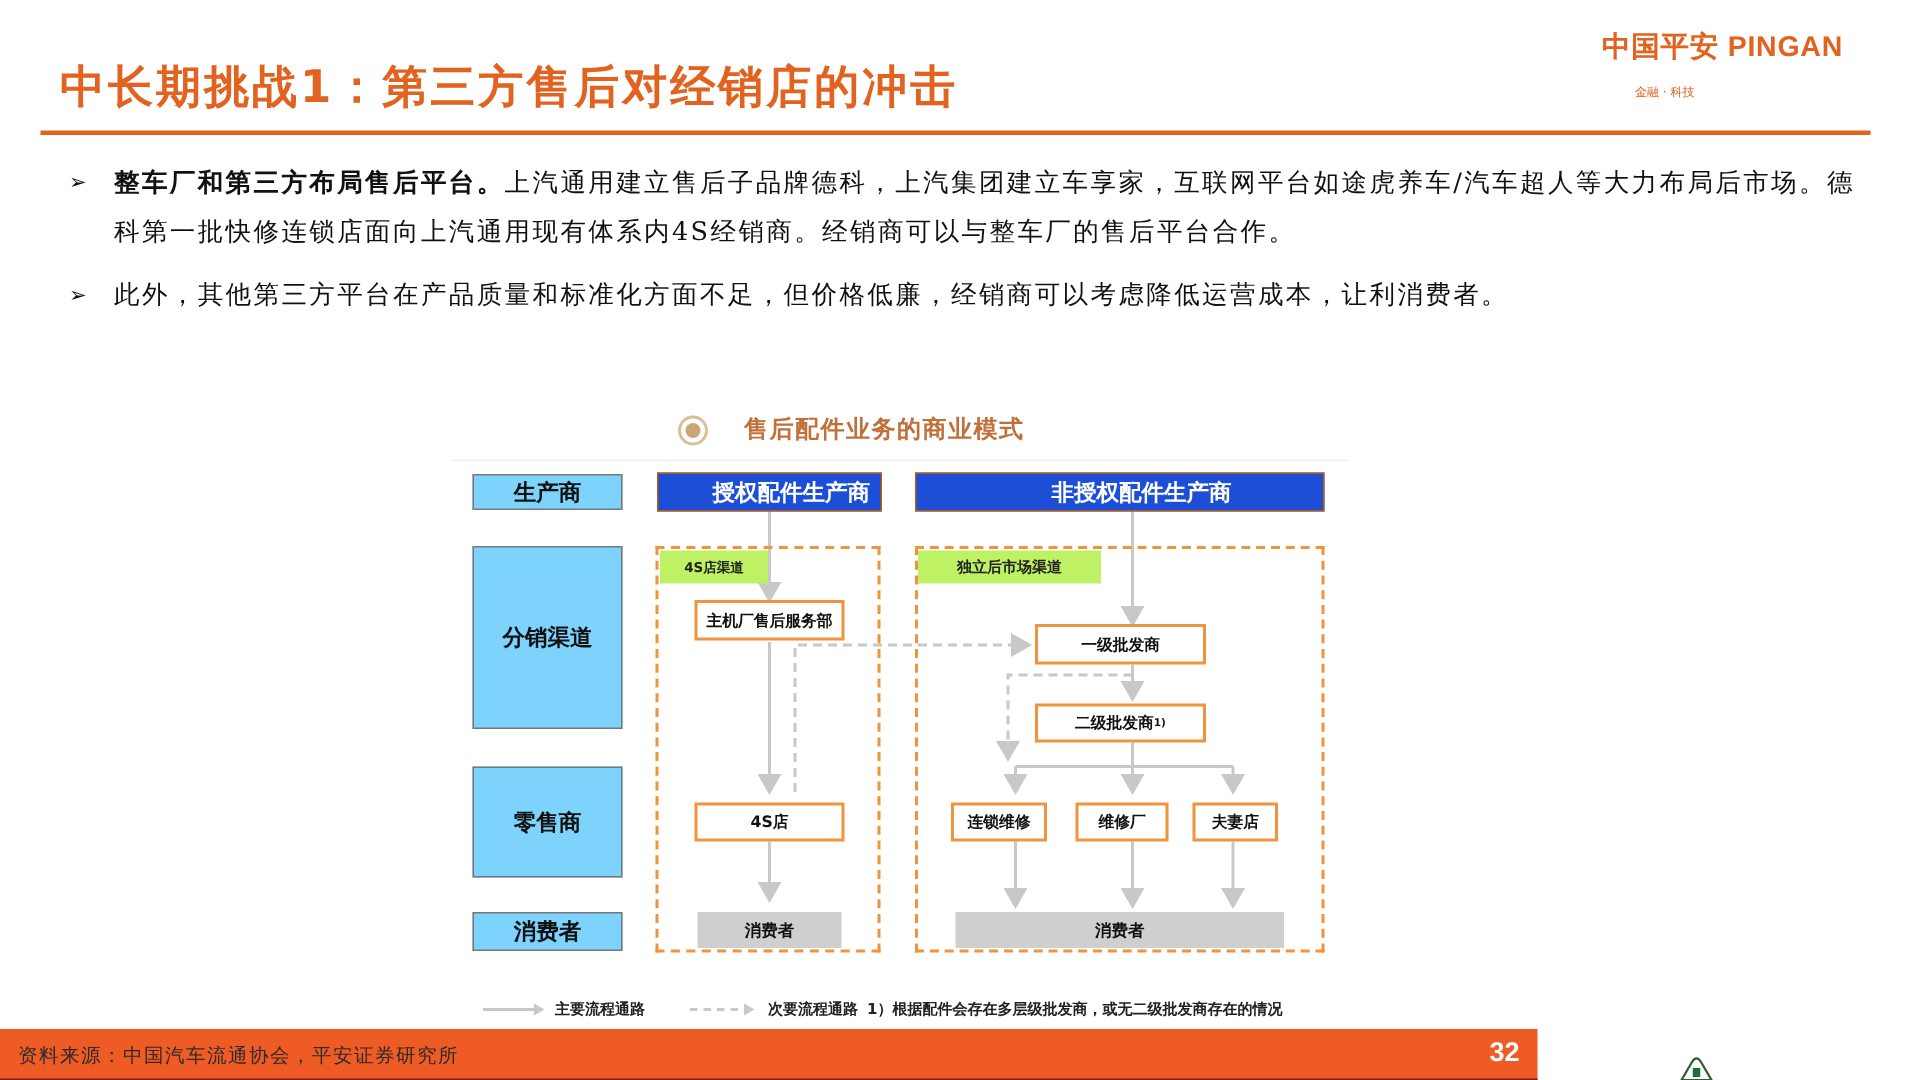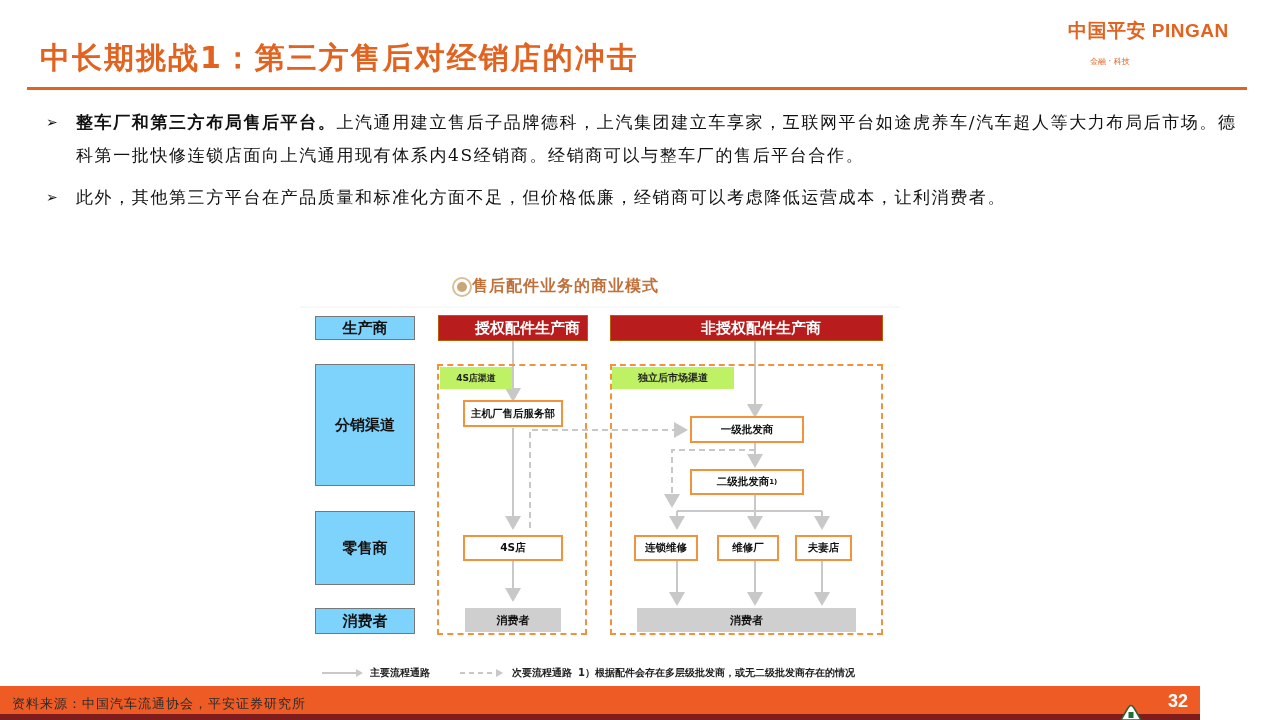--- a/index.html
+++ b/index.html
@@ -13,37 +13,37 @@
   .logo-main { font-size: 19px; font-weight: bold; color: #e2621f; font-family: "Liberation Sans", sans-serif; letter-spacing: 0.5px; white-space: nowrap; }
   .logo-sub { font-size: 8px; color: #e2621f; margin-left: 22px; margin-top: 12px; font-family: "DejaVu Sans", sans-serif; }
 
   .bullets { position: absolute; left: 46px; top: 106px; width: 1200px; font-family: "DejaVu Serif", serif; font-size: 17px; line-height: 33px; letter-spacing: 1.6px; }
   .bullet { position: relative; padding-left: 30px; margin-bottom: 9px; }
   .bullet .arrow { position: absolute; left: 0; top: 0; font-size: 14px; }
   .bullet b { font-weight: bold; }
 
   
   .diagram { position: absolute; left: 300px; top: 270px; width: 600px; height: 400px; font-family: "DejaVu Sans", sans-serif; }
-  .diag-title { position: absolute; left: 152px; top: 6px; display: flex; align-items: center; color: #c0703a; font-weight: bold; font-size: 16px; letter-spacing: 1px; }
+  .diag-title { position: absolute; left: 152px; top: 6px; display: flex; align-items: center; gap: 24px; color: #c0703a; font-weight: bold; font-size: 16px; letter-spacing: 1px; }
   .radio { width: 20px; height: 20px; border-radius: 50%; border: 2px solid #d9bf98; display: flex; align-items: center; justify-content: center; }
   .radio::after { content: ""; width: 10px; height: 10px; border-radius: 50%; background: #c9a676; }
 
   .label-box { position: absolute; left: 15px; border: 1.5px solid #777; background: #7dd3fc; display: flex; align-items: center; justify-content: center; font-weight: bold; font-size: 15px; }
-  .orange-hdr { position: absolute; background: #b91c1c; border: 1px solid #b85c0a; color: #fff; font-weight: bold; font-size: 15px; display: flex; align-items: center; justify-content: center; padding-left: 29px; }
+  .orange-hdr { position: absolute; background: #1d4ed8; border: 1px solid #b85c0a; color: #fff; font-weight: bold; font-size: 15px; display: flex; align-items: center; justify-content: center; padding-left: 29px; }
   .dash-region { position: absolute; border: 2px dashed #f0933d; }
   .grey-tag { position: absolute; background: #bef264; font-size: 9px; font-weight: bold; display: flex; align-items: center; justify-content: center; color: #222; }
   .obox { position: absolute; border: 2px solid #f0933d; background: #fff; display: flex; align-items: center; justify-content: center; font-size: 10.5px; font-weight: bold; }
   .gbox { position: absolute; background: #cfcfcf; display: flex; align-items: center; justify-content: center; font-size: 11px; font-weight: bold; }
   .obox sup { font-size: 7px; }
   svg.lines { position: absolute; left: 0; top: 0; }
 
   .legend { position: absolute; left: 22px; top: 382px; display: flex; align-items: center; font-size: 10px; font-weight: bold; color: #222; white-space: nowrap; margin-top: 14px; }
   .legend .sep { width: 30px; }
 
-  .footer { position: absolute; left: 0; top: 686px; width: 1200px; height: 34px; background: #ef5b25; border-bottom: 6px solid #7f1d1d; }
+  .footer { position: absolute; left: 0; top: 686px; width: 1025px; height: 34px; background: #ef5b25; border-bottom: 1px solid #7f1d1d; }
   .footer-src { position: absolute; left: 12px; top: 9px; font-family: "DejaVu Serif", serif; font-size: 13px; color: #2b2b2b; letter-spacing: 1px; }
   .footer-page { position: absolute; right: 12px; top: 5px; font-family: "Liberation Sans", sans-serif; font-weight: bold; font-size: 18px; color: #fff; }
   .footer-mark { position: absolute; left: 1120px; top: 14px; width: 22px; height: 20px; }
 </style>
 </head>
 <body>
 
 <div class="title">中长期挑战1：第三方售后对经销店的冲击</div>
 <div class="title-rule"></div>
 

